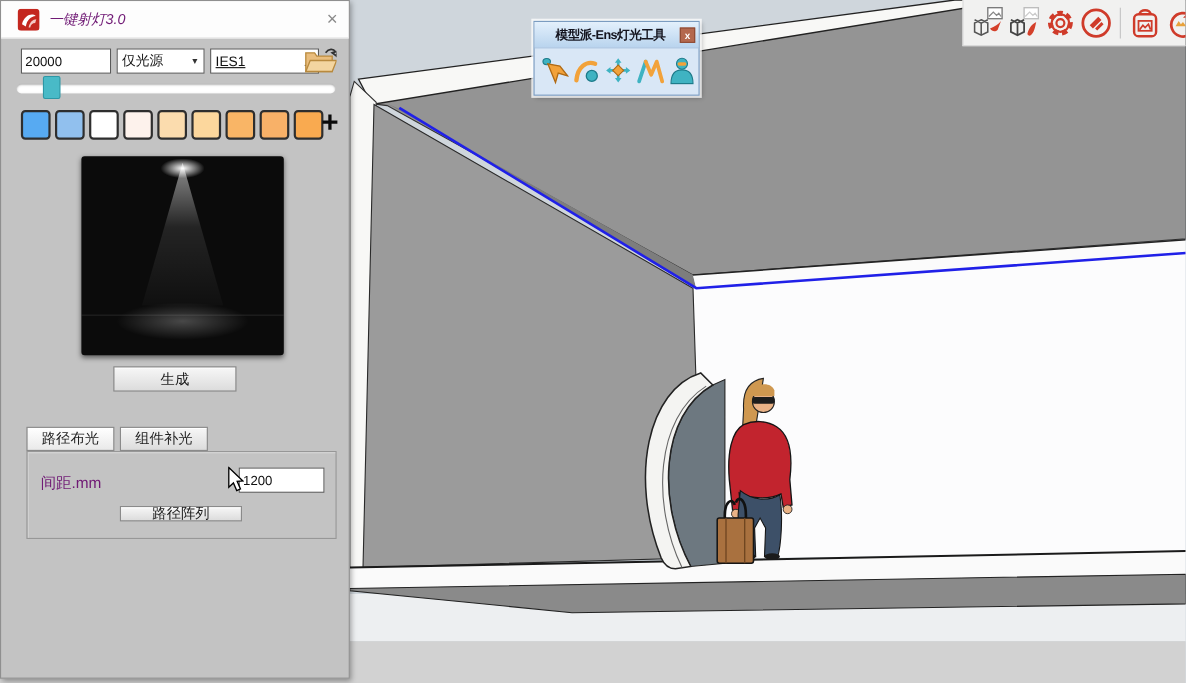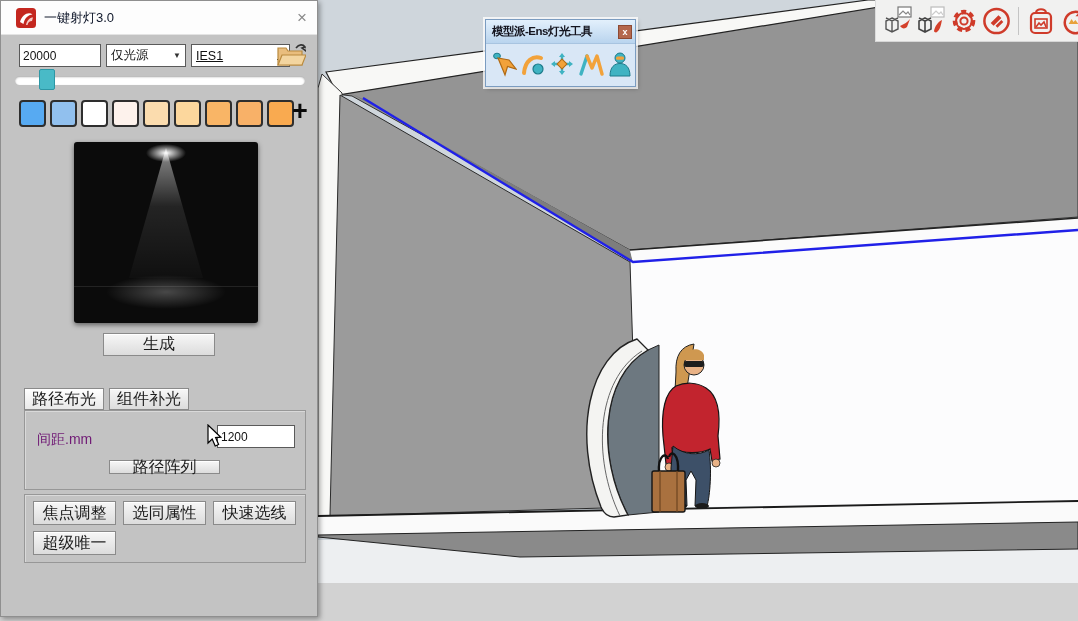--- a/index.html
+++ b/index.html
@@ -5,21 +5,21 @@
   html,body{margin:0;padding:0;background:#fff;}
   *{box-sizing:border-box;font-family:"Liberation Sans","DejaVu Sans",sans-serif;}
   .stage{position:relative;width:1078px;height:621px;overflow:hidden;background:#cfd6dc;}
 
   
   .panel{position:absolute;left:0;top:0;width:318px;height:617px;background:#c3c3c3;
          border:1px solid #8f8f8f;box-shadow:2px 2px 5px rgba(0,0,0,.35);}
   .titlebar{position:absolute;left:0;top:0;right:0;height:34px;background:#fdfdfd;
             border-bottom:1px solid #e3e3e3;display:flex;align-items:center;}
   .titlebar .logo{width:20px;height:20px;margin:0 8px 0 15px;}
-  .titlebar .ttl{font-size:13px;color:#0f172a;flex:1;}
+  .titlebar .ttl{font-size:13px;color:#701a75;flex:1;font-style:italic;}
   .titlebar .cls{width:30px;text-align:center;font-size:17px;color:#8a8a8a;cursor:default;}
   .tb-input{position:absolute;border:1px solid #5a5a5a;background:#fff;font-size:12px;
             color:#111;padding:0 3px;}
   .sel{position:absolute;height:23px;background:#fff;border:1px solid #5a5a5a;display:flex;
        align-items:center;font-size:12.5px;color:#111;padding:0 4px;}
   .sel .car{margin-left:auto;font-size:8px;color:#333;}
   .folderbtn{position:absolute;left:274px;top:41px;width:32px;height:27px;background:transparent;border:none;padding:0;}
   .slider-track{position:absolute;left:14px;top:75px;width:290px;height:9px;background:#fff;
         border-radius:5px;box-shadow:inset 0 1px 2px rgba(0,0,0,.35);}
   .slider-handle{position:absolute;left:38px;top:68px;width:16px;height:21px;background:#49bac7;
@@ -30,41 +30,41 @@
   .preview{position:absolute;left:73px;top:141px;width:184px;height:181px;background:#0b0b0b;
            border-radius:3px;overflow:hidden;box-shadow:0 2px 5px rgba(0,0,0,.5);}
   .preview .cone{position:absolute;left:50%;top:6px;width:74px;height:130px;transform:translateX(-50%);
      clip-path:polygon(50% 0,100% 100%,0 100%);
      background:linear-gradient(rgba(255,255,255,.55),rgba(255,255,255,.10) 45%,rgba(255,255,255,.02));}
   .preview .lamp{position:absolute;left:50%;top:2px;width:40px;height:18px;transform:translateX(-50%);
      background:radial-gradient(closest-side,#fff,rgba(255,255,255,0));}
   .preview .glow{position:absolute;left:50%;bottom:14px;width:120px;height:34px;transform:translateX(-50%);
      background:radial-gradient(closest-side,rgba(255,255,255,.25),rgba(255,255,255,0));}
   .preview .floorline{position:absolute;left:0;right:0;bottom:36px;height:1px;background:rgba(255,255,255,.10);}
-  .btn{background:linear-gradient(#f7f7f7,#dcdcdc);border:1px solid #8a8a8a;font-size:16px;color:#1c1c1c;
+  .btn{background:linear-gradient(#f7f7f7,#dcdcdc);border:1px solid #8a8a8a;font-size:13px;color:#1c1c1c;
        display:flex;align-items:center;justify-content:center;box-shadow:inset 0 1px 0 #fff;}
   .gen{position:absolute;left:102px;top:332px;width:112px;height:23px;}
   .tabs{position:absolute;left:23px;top:387px;display:flex;gap:5px;}
   .tab{width:80px;height:22px;}
   .tab.active{background:linear-gradient(#ffffff,#e9e9e9);}
   .groupbox{position:absolute;border:1px solid #979797;box-shadow:inset 1px 1px 0 #d9d9d9;}
   .g1{left:23px;top:409px;width:282px;height:80px;}
   .g2{left:23px;top:493px;width:282px;height:69px;padding:6px 8px;display:flex;flex-wrap:wrap;
       gap:6px 7px;align-content:flex-start;}
   .g2 .btn{width:83px;height:24px;}
   .spacing-lbl{position:absolute;left:12px;top:20px;font-size:14px;color:#701a75;}
   .spacing-in{left:192px;top:14px;width:78px;height:23px;}
   .arraybtn{position:absolute;left:84px;top:49px;width:111px;height:14px;}
 
   
   .ftool{position:absolute;left:485px;top:19px;width:151px;height:68px;background:#d9e7f6;
          border:1px solid #7b9cc0;box-shadow:0 0 0 2px rgba(255,255,255,.75),2px 2px 4px rgba(0,0,0,.25);}
   .ftool .fttl{height:24px;background:linear-gradient(#e3f0fc,#b9d4ee);display:flex;align-items:center;
          padding:0 3px 0 6px;border-bottom:1px solid #a8c4e0;}
-  .ftool .fttl span.t{font-size:11.5px;font-weight:bold;color:#14141e;flex:1;letter-spacing:-.5px;}
+  .ftool .fttl span.t{font-size:11.5px;font-weight:bold;color:#14141e;flex:1;letter-spacing:-.5px;text-align:center;}
   .ftool .fcls{width:14px;height:14px;background:#b4684e;border:1px solid #8d4a34;color:#fff;
          font-size:9px;line-height:12px;text-align:center;font-weight:bold;}
   .ftool .fbody{display:flex;align-items:center;gap:3px;padding:3px 5px;}
   .ftool .ficon{width:27px;height:33px;display:flex;align-items:center;justify-content:center;background:transparent;border:none;padding:0;}
 
   
   .trtool{position:absolute;left:875px;top:0;width:203px;height:42px;background:#f1f1f0;
           border-left:1px solid #dcdcdc;border-bottom:1px solid #d6d6d6;display:flex;align-items:center;
           gap:2px;padding:0 0 0 6px;overflow:hidden;}
   .trtool .tri{width:31px;height:34px;display:flex;align-items:center;justify-content:center;background:transparent;border:none;padding:0;flex:0 0 auto;}
@@ -265,24 +265,18 @@
         <button class="btn tab active">路径布光</button>
         <button class="btn tab">组件补光</button>
       </div>
 
     <div class="groupbox g1">
       <span class="spacing-lbl">间距.mm</span>
       <input class="tb-input spacing-in" value="1200" style="">
       <button class="btn arraybtn">路径阵列</button>
     </div>
 
-    <div class="groupbox g2">
-        <button class="btn">焦点调整</button>
-        <button class="btn">选同属性</button>
-        <button class="btn">快速选线</button>
-        <button class="btn">超级唯一</button>
-      </div>
   </div>
 
   <svg class="cursor" viewBox="0 0 16 24">
     <path d="M2,1 L2,19 L6.2,15 L9.2,22 L12.6,20.5 L9.6,13.6 L14.8,13.2 Z" fill="#fff" stroke="#000" stroke-width="1.2"></path>
   </svg>
 </div>
 
 </body></html>

